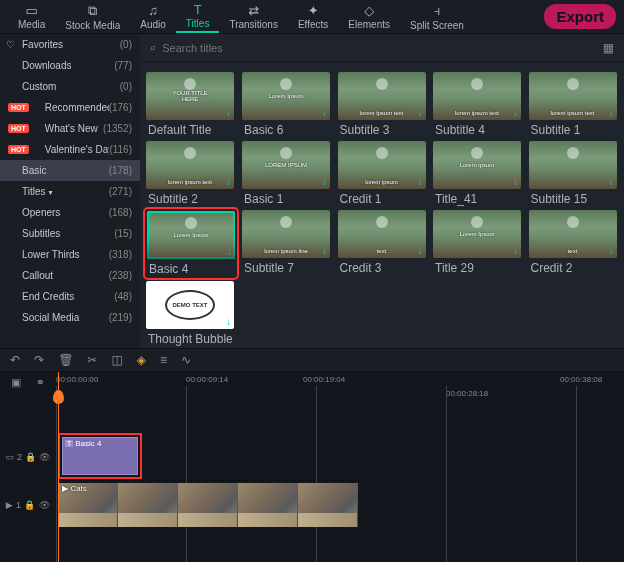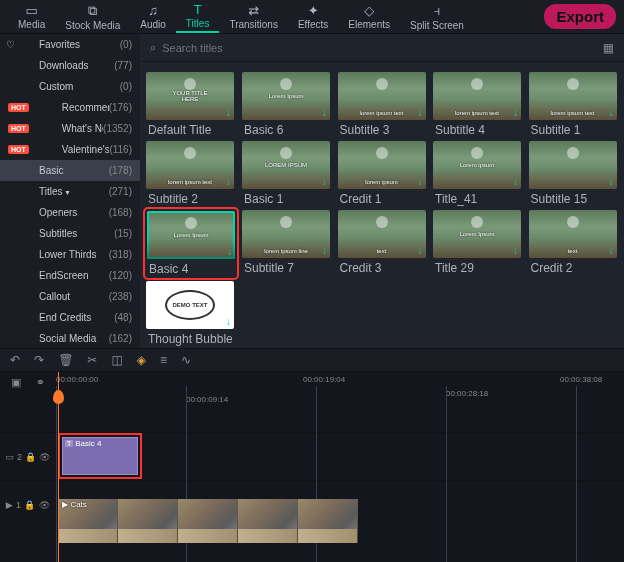--- a/index.html
+++ b/index.html
@@ -9,21 +9,21 @@
 .topnav-item { display: flex; flex-direction: column; align-items: center; justify-content: center; padding: 2px 10px; cursor: pointer; color: #aeb2bb; font-size: 10px; gap: 1px; }
 .topnav-item.active { color: #00d4aa; border-bottom: 2px solid #00d4aa; }
 .spacer { flex: 1; }
 .export-btn { background: #be185d; color: #0a1510; padding: 4px 12px; border-radius: 12px; font-size: 15px; font-weight: 600; cursor: pointer; }
 
 .main { display: flex; height: 314px; }
 .sidebar { width: 140px; background: #1a1d24; overflow-y: auto; }
 .sidebar-row { display: flex; align-items: center; height: 21px; padding: 0 8px; cursor: pointer; font-size: 10px; color: #c5c8ce; }
 .sidebar-row.fav { padding-left: 6px; }
 .sidebar-row.active { background: #3a3f4b; justify-content: center; }
-.sidebar-row .label { flex: 1; padding-left: 14px; white-space: nowrap; overflow: hidden; margin-left: 17px; }
+.sidebar-row .label { flex: 1; padding-left: 14px; white-space: nowrap; overflow: hidden; }
 .sidebar-row.fav .label { padding-left: 4px; }
 .sidebar-row .count { color: #888; font-size: 10px; }
 .hot-badge { background: #ff4d3d; color: #fff; font-size: 7px; padding: 1px 3px; border-radius: 2px; margin-right: 2px; font-weight: bold; }
 .heart { font-size: 10px; margin-right: 3px; }
 .chevron { font-size: 8px; margin-left: 3px; }
 
 .content { flex: 1; display: flex; flex-direction: column; background: #1f232c; }
 .searchbar { display: flex; align-items: center; height: 28px; padding: 0 10px; border-bottom: 1px solid #15181e; }
 .search-icon { color: #888; margin-right: 6px; font-size: 11px; }
 .search-input { background: transparent; border: none; color: #888; font-size: 11px; flex: 1; outline: none; }
@@ -62,21 +62,21 @@
 .track { display: flex; align-items: center; height: 48px; border-top: 1px solid #0f1116; }
 .track.t2 { margin-top: 40px; }
 .track-head { width: 56px; display: flex; align-items: center; justify-content: space-around; padding: 0 4px; font-size: 9px; color: #888; }
 .track-body { flex: 1; position: relative; height: 100%; }
 
 .clip-title { position: absolute; left: 2px; top: 0; width: 84px; height: 46px; border: 2px solid #ff3030; padding: 2px; }
 .clip-title-inner { width: 100%; height: 100%; background: #7a6db0; border: 1px solid #9890c8; position: relative; }
 .clip-title-inner span { position: absolute; top: 1px; left: 2px; font-size: 8px; color: #fff; }
 .clip-title-inner span::before { content: "T"; display: inline-block; background: rgba(255,255,255,.25); padding: 0 2px; margin-right: 2px; font-size: 7px; }
 
-.clip-video { position: absolute; left: 2px; top: 18px; height: 44px; width: 300px; background: #4a5a4a; display: flex; }
+.clip-video { position: absolute; left: 2px; top: 2px; height: 44px; width: 300px; background: #4a5a4a; display: flex; }
 .vthumb { flex: none; width: 60px; height: 100%; background: linear-gradient(135deg, #9a8a6a 0%, #7a6a5a 40%, #5a5a5a 70%, #8a8a8a 100%); border-right: 1px solid rgba(0,0,0,.3); position: relative; }
 .vthumb::after { content: ""; position: absolute; bottom: 0; left: 0; right: 0; height: 14px; background: linear-gradient(90deg, #c0b090 0%, #a09070 100%); }
 .clip-label { position: absolute; top: 1px; left: 4px; font-size: 8px; color: #fff; z-index: 2; text-shadow: 0 0 2px #000; }
 
 ::-webkit-scrollbar { width: 6px; }
 ::-webkit-scrollbar-thumb { background: #3a3f4b; border-radius: 3px; }
 ::-webkit-scrollbar-track { background: transparent; }
 </style>
 </head>
 <body>
@@ -162,34 +162,30 @@
       </div>
       <div class="sidebar-row">
         <span class="label">Subtitles</span>
         <span class="count">(15)</span>
       </div>
       <div class="sidebar-row">
         <span class="label">Lower Thirds</span>
         <span class="count">(318)</span>
       </div>
       <div class="sidebar-row">
-        <span class="label">EndScreen</span>
-        <span class="count">(120)</span>
-      </div>
-      <div class="sidebar-row">
         <span class="label">Callout</span>
         <span class="count">(238)</span>
       </div>
       <div class="sidebar-row">
         <span class="label">End Credits</span>
         <span class="count">(48)</span>
       </div>
       <div class="sidebar-row">
         <span class="label">Social Media</span>
-        <span class="count">(162)</span>
+        <span class="count">(219)</span>
       </div>
     </div>
   <div class="content">
     <div class="searchbar">
       <span class="search-icon">⌕</span>
       <input class="search-input" placeholder="Search titles" style="">
       <span class="grid-icon">▦</span>
     </div>
     <div class="gallery" id="gallery">
         <div class="tile">
@@ -321,21 +317,21 @@
 <div class="timeline">
   <div class="playhead"></div>
   <div class="tl-head">
     <div class="tl-left">
       <span>▣</span>
       <span>⚭</span>
     </div>
     <div class="ruler" id="ruler">
         <div class="timecode" style="left: 0px;">00:00:00:00</div>
         <div class="tick" style="left: 0px;"></div>
-        <div class="timecode" style="left: 130px; margin-top: 20px;">00:00:09:14</div>
+        <div class="timecode" style="left: 130px;">00:00:09:14</div>
         <div class="tick" style="left: 130px;"></div>
         <div class="timecode" style="left: 247px;">00:00:19:04</div>
         <div class="tick" style="left: 260px;"></div>
         <div class="timecode" style="left: 390px; margin-top: 14px;">00:00:28:18</div>
         <div class="tick" style="left: 390px;"></div>
         <div class="timecode" style="left: 504px;">00:00:38:08</div>
         <div class="tick" style="left: 520px;"></div>
       </div>
   </div>
 

